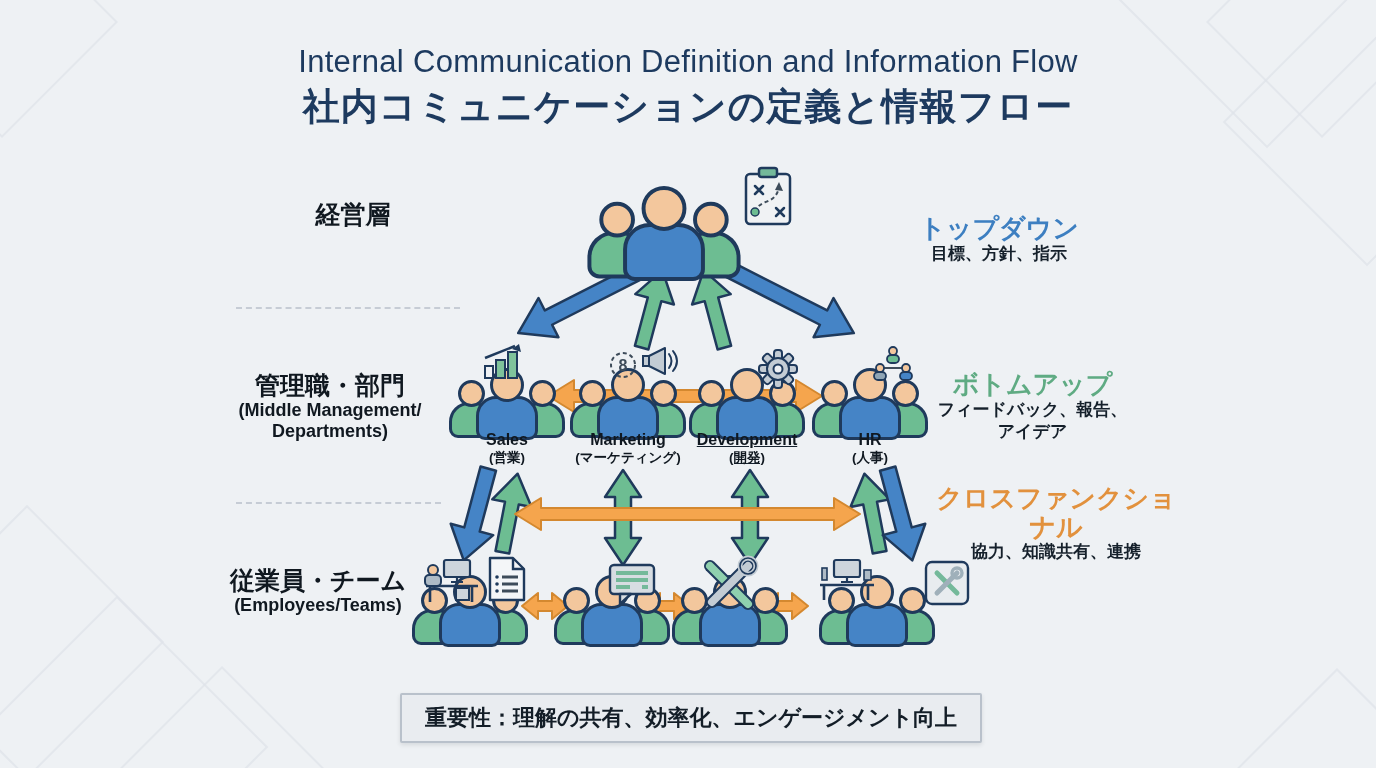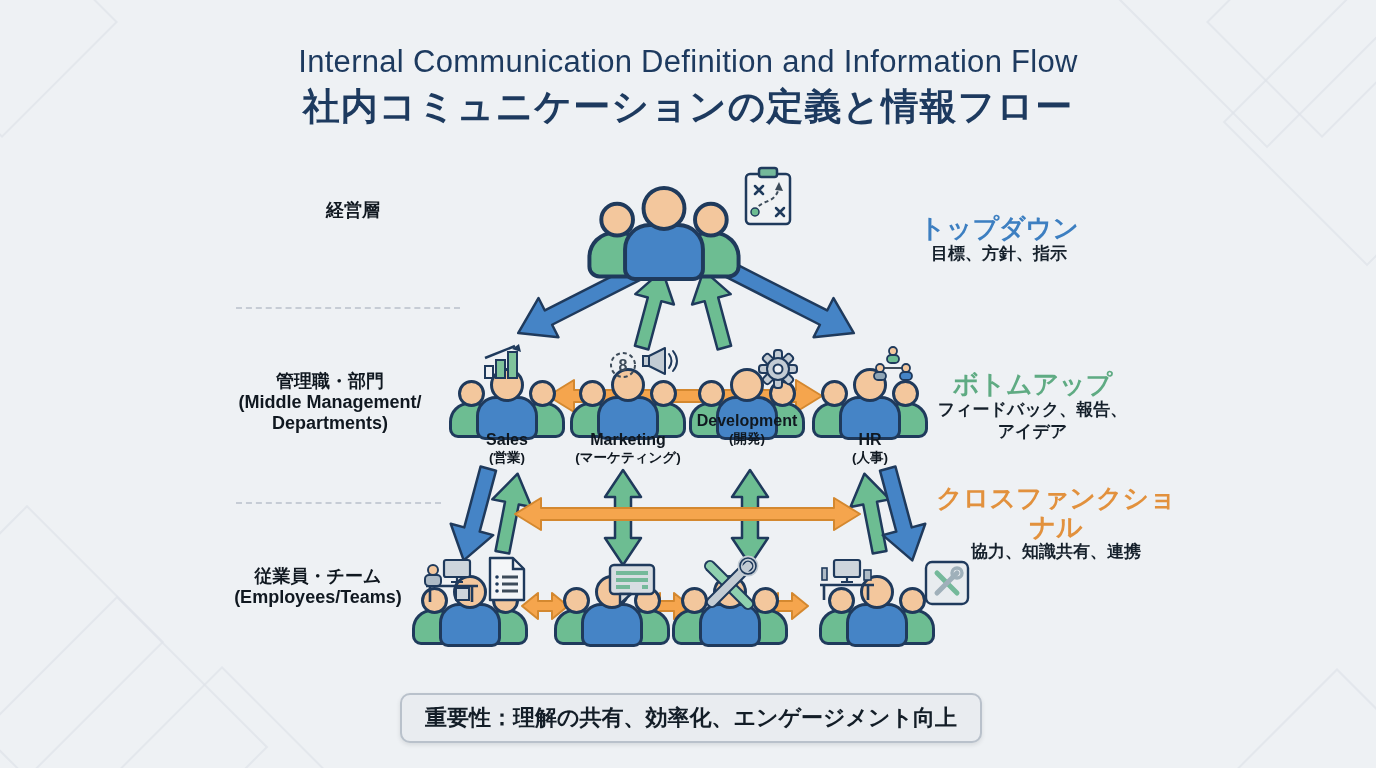--- a/index.html
+++ b/index.html
@@ -7,21 +7,21 @@
           font-family:"Liberation Sans","DejaVu Sans",sans-serif;color:#15212e;}
   
   .deco{position:absolute;border:2px solid #dfe3e9;transform:rotate(45deg);opacity:.75;}
   
   .title-en{position:absolute;left:0;top:44px;width:1376px;text-align:center;
             font-size:31px;font-weight:400;color:#1d3a5f;letter-spacing:.3px;}
   .title-ja{position:absolute;left:0;top:82px;width:1376px;text-align:center;
             font-size:37px;font-weight:800;color:#1d3a5f;letter-spacing:1px;}
   
   .tier{position:absolute;text-align:center;}
-  .tier .ja{font-size:18px;font-weight:800;color:#101820;line-height:1.15;}
+  .tier .ja{font-size:25px;font-weight:800;color:#101820;line-height:1.15;}
   .tier .en{font-size:18px;font-weight:700;color:#101820;line-height:1.2;}
   .dash{position:absolute;border-top:2px dashed #c6ccd5;height:0;}
   
   .flow{position:absolute;text-align:center;}
   .flow .fl-title{font-size:26px;font-weight:800;line-height:1.1;}
   .flow .fl-desc{font-size:17px;font-weight:700;color:#15202b;line-height:1.3;}
   .fl-blue{color:#3d7fc1;} .fl-green{color:#5fab83;} .fl-orange{color:#e2913d;}
   
   .pgroup{position:absolute;width:116px;height:84px;z-index:2;}
   .pgroup.lg{transform:scale(1.32);transform-origin:top center;}
@@ -39,21 +39,21 @@
   .p-center .pbody{width:62px;height:44px;margin-top:-6px;background:#4584c6;}
   
   .dept{position:absolute;width:150px;text-align:center;z-index:3;}
   .dept-en{font-size:16px;font-weight:700;color:#101820;line-height:1.1;}
   .dept-ja{font-size:13.5px;font-weight:700;color:#101820;line-height:1.3;}
   
   .arr,.icn{position:absolute;overflow:visible;}
   .z1{z-index:1;} .z3{z-index:3;}
   
   .footer{position:absolute;left:400px;top:693px;width:578px;height:46px;
-          background:#e9ecf0;border:2px solid #b9c1cb;border-radius:10px;
+          background:#e9ecf0;border:2px solid #b9c1cb;border-radius:2px;
           box-shadow:0 2px 4px rgba(40,50,60,.12);
           display:flex;align-items:center;justify-content:center;
           font-size:22px;font-weight:800;color:#131d27;z-index:4;}
 </style>
 </head>
 <body>
 
 <div id="canvas">
 
   <div class="deco" style="left:1160px;top:-110px;width:210px;height:210px;"></div>
@@ -278,21 +278,21 @@
   </div>
 
   <div class="dept" style="left:432px;top:431px;">
     <div class="dept-en">Sales</div>
     <div class="dept-ja">(営業)</div>
   </div>
   <div class="dept" style="left:553px;top:431px;">
     <div class="dept-en">Marketing</div>
     <div class="dept-ja">(マーケティング)</div>
   </div>
-  <div class="dept" style="left:672px;top:412px;">
+  <div class="dept" style="left:672px;top:431px;text-decoration:underline;">
     <div class="dept-en">Development</div>
     <div class="dept-ja">(開発)</div>
   </div>
   <div class="dept" style="left:795px;top:431px;">
     <div class="dept-en">HR</div>
     <div class="dept-ja">(人事)</div>
   </div>
 
   <svg class="icn z3" width="52" height="62" style="left:742px;top:166px;">
     <rect x="4" y="8" width="44" height="50" rx="4" fill="#f0f2f4" stroke="#1f3a5c" stroke-width="2.5"></rect>

